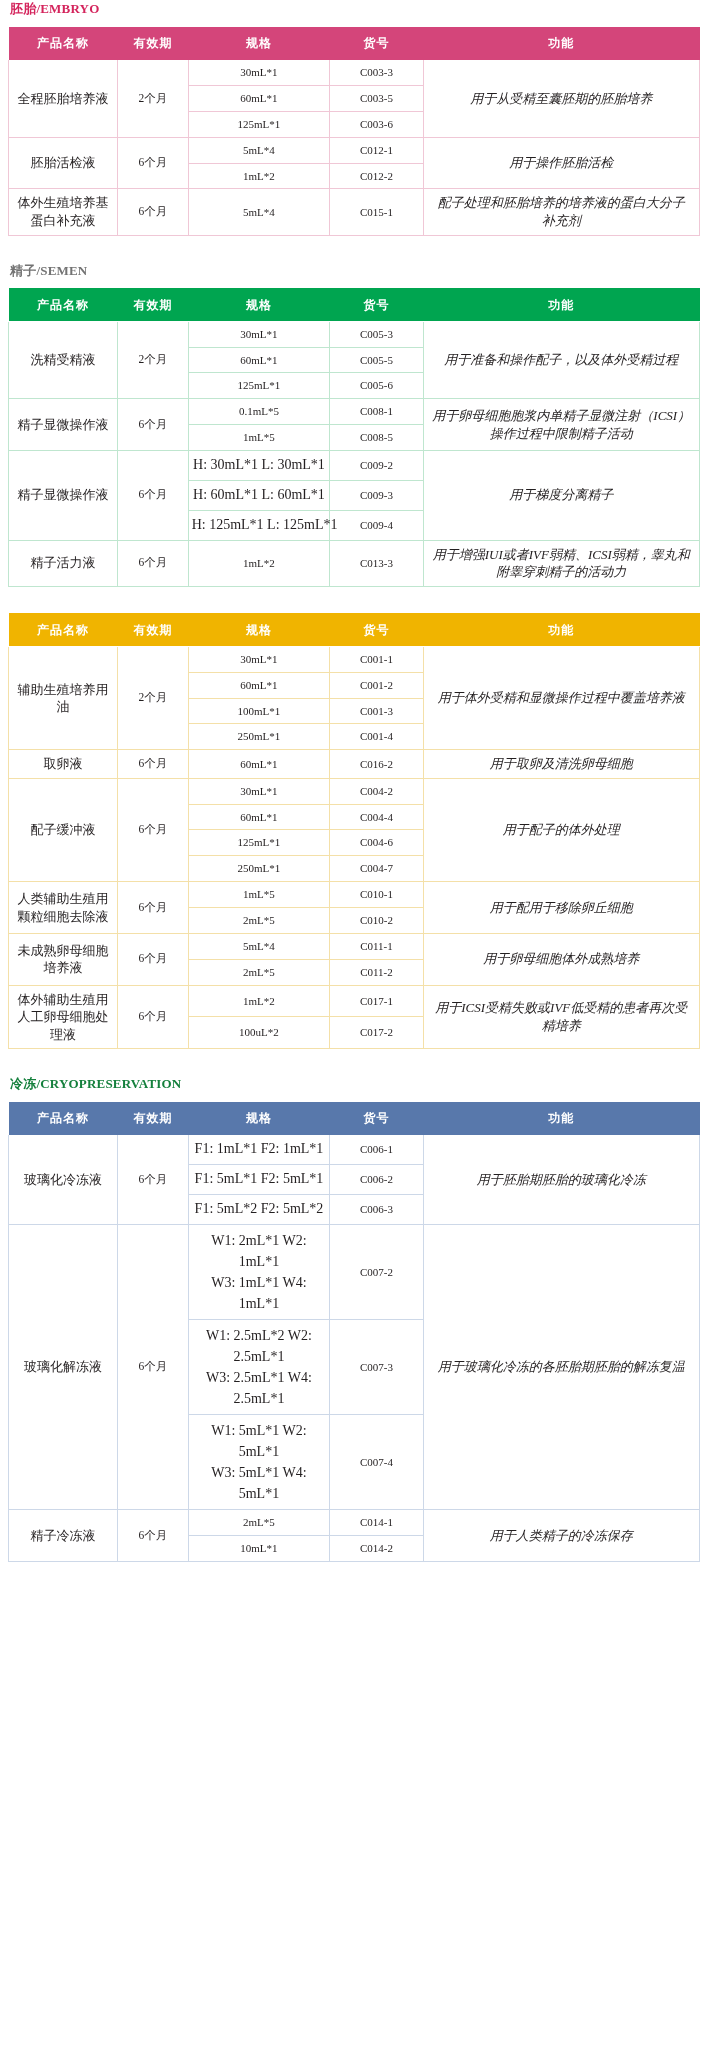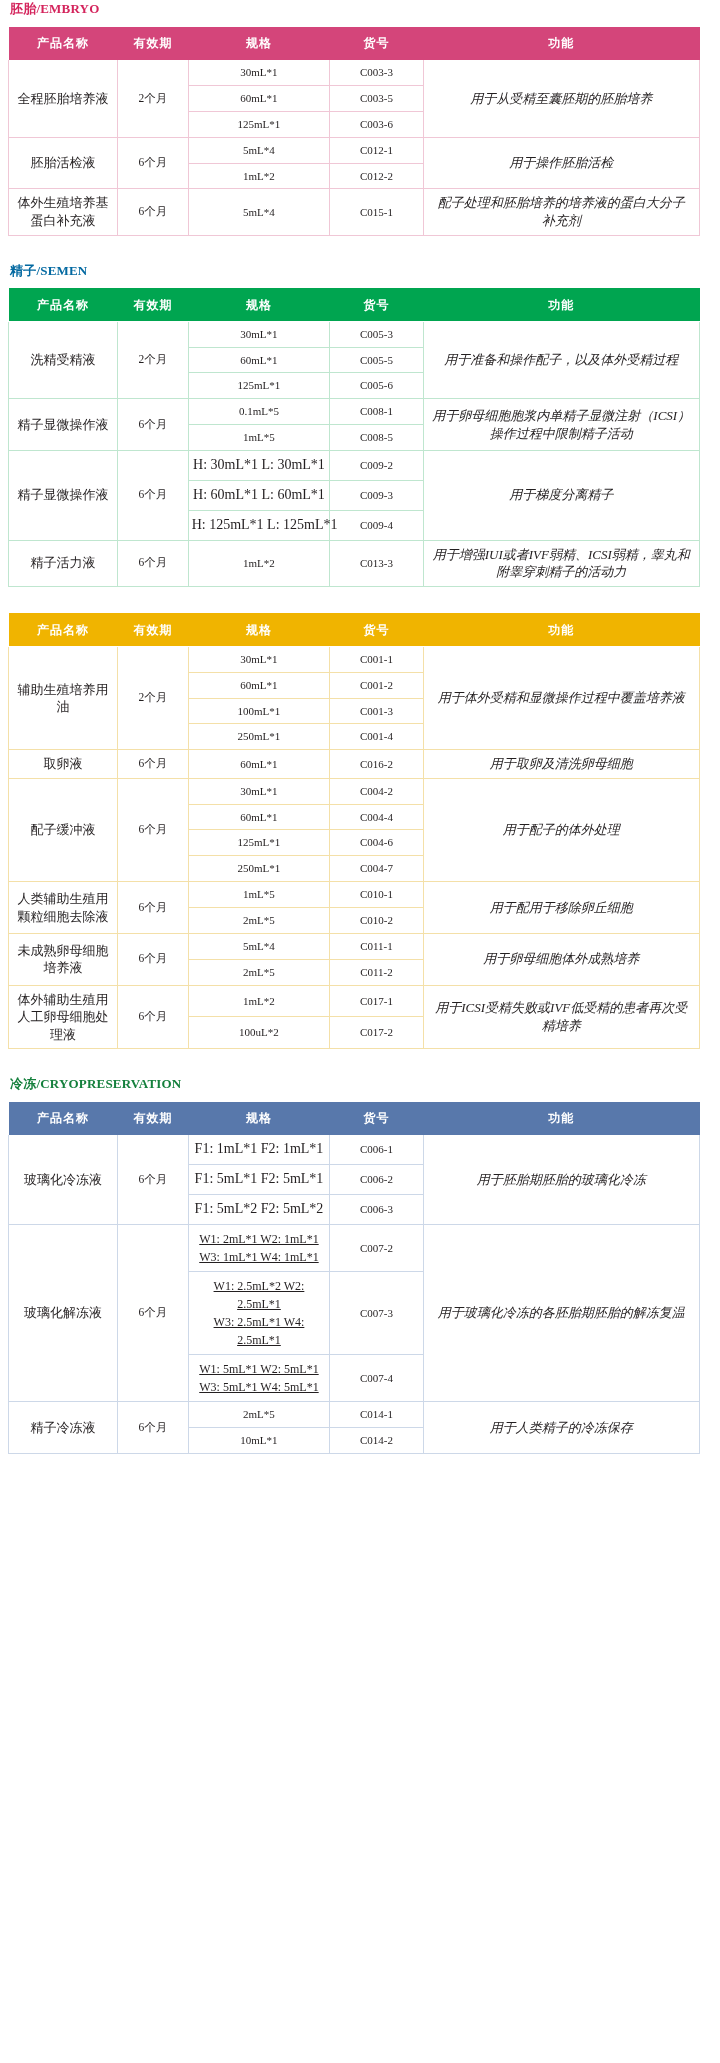--- a/index.html
+++ b/index.html
@@ -48,34 +48,34 @@
   .cell-name{font-size:13px;padding-left:4px;padding-right:4px;}
   .cell-func{font-size:13px;padding-left:8px;padding-right:8px;font-style:italic;}
   .cell-spec{font-size:11px;}
   .cell-code{font-size:11px;}
 
   
   .embryo .sec-title{color:#d4245c;}
   .embryo thead th{background:#d4457a;}
   .embryo td{border-color:#f0c7d6;}
 
-  .semen .sec-title{color:#0369a1;}
+  .semen .sec-title{color:#737373;}
   .semen thead th{background:#00a550;}
   .semen td{border-color:#bfe6cf;}
 
   .oocytes .sec-title{color:#e8a800;}
   .oocytes thead th{background:#f0b400;}
   .oocytes td{border-color:#f4e0a8;}
 
   .cryo .sec-title{color:#15803d;}
   .cryo thead th{background:#5878ab;}
   .cryo td{border-color:#cdd8e8;}
 
   .spec-multi{white-space:nowrap;font-size:14px;}
-  .spec-two-line{font-size:12px;line-height:1.5;text-decoration:underline;}
+  .spec-two-line{font-size:14px;line-height:1.5;}
 </style>
 </head>
 <body>
 
 <div class="page">
   <div id="sections-root">
       <div class="section embryo">
         <div class="sec-title">胚胎/EMBRYO</div>
         <table>
           <colgroup>

